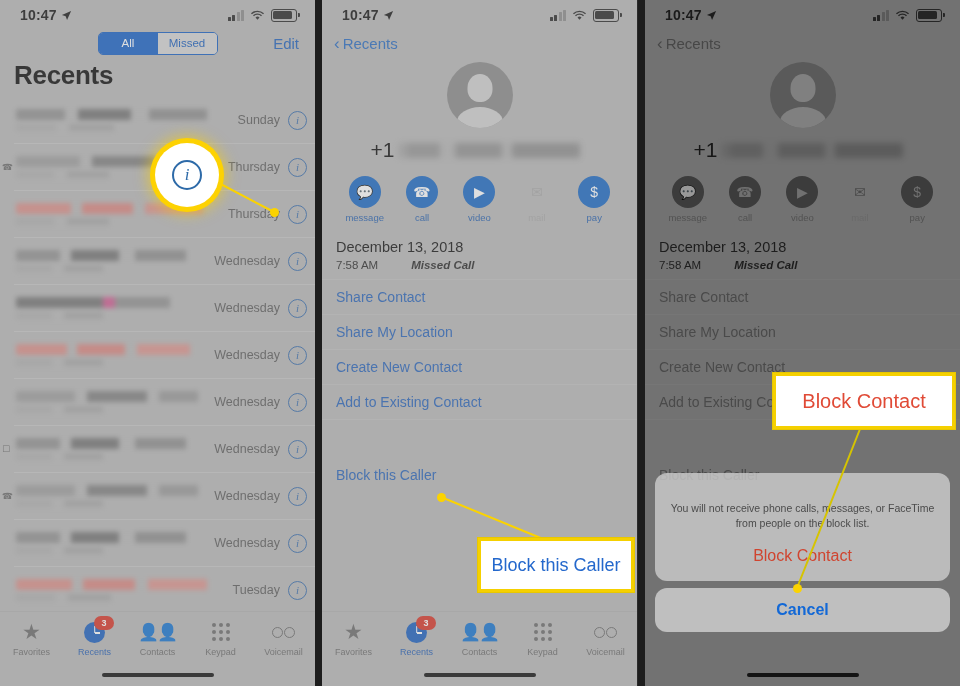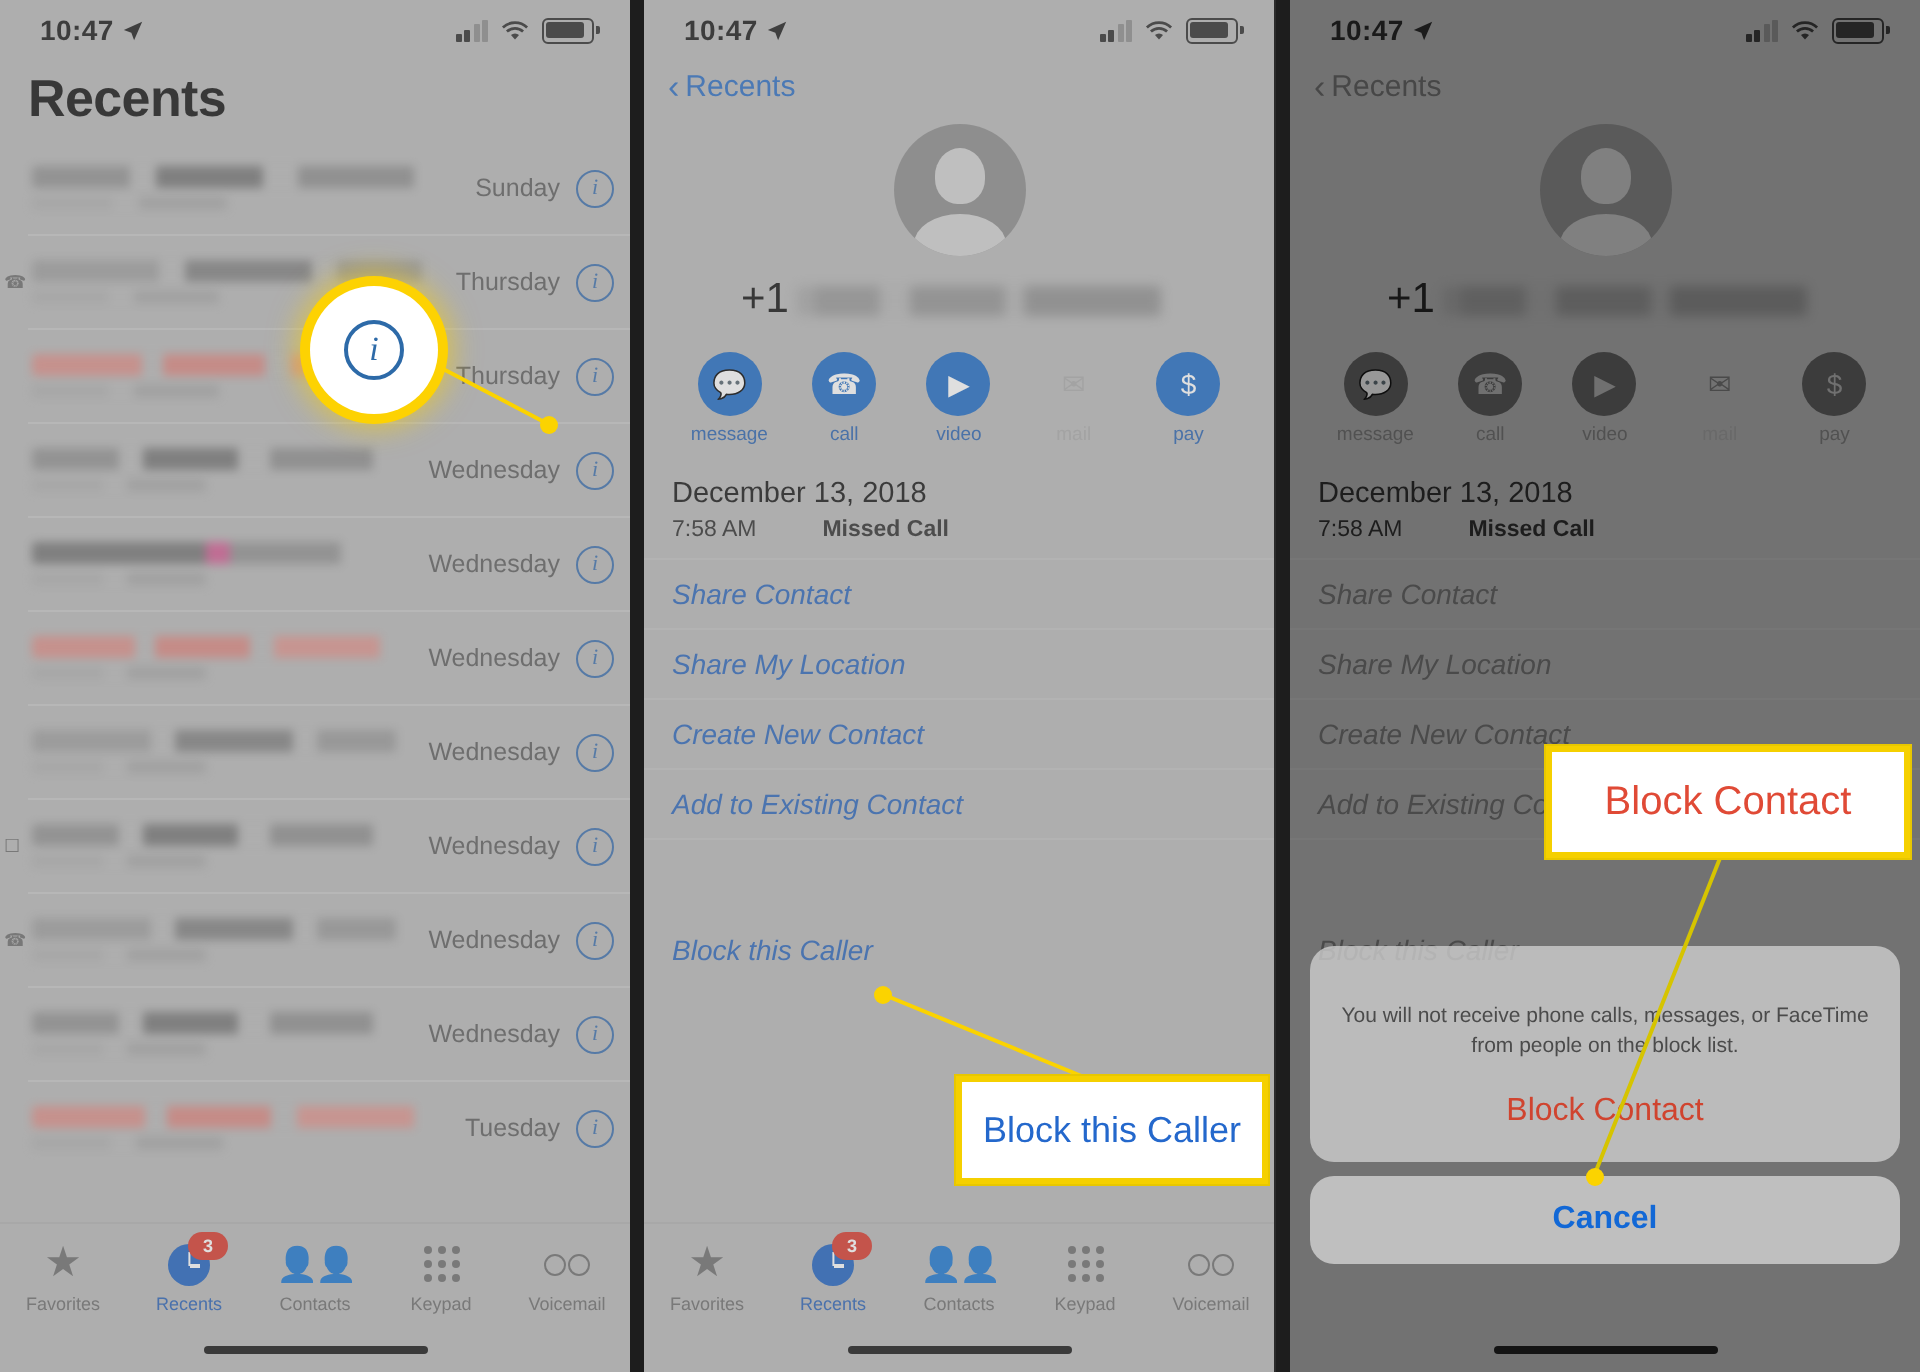--- a/index.html
+++ b/index.html
@@ -101,24 +101,24 @@
   .alab{font-size:9.5px;color:#2a63b0;}
   .action.disabled .abtn{background:transparent;border:none;color:#a9a9a9;}
   .action.disabled .alab{color:#a9a9a9;}
   .p3 .abtn{background:#555;color:#b5b5b5;}
   .p3 .alab{color:#7d7d7d;}
   .p3 .action.disabled .abtn{background:transparent;color:#6f6f6f;}
 
   .datewrap{padding:10px 0 8px 14px;border-bottom:1px solid #c1c1c1;}
   .dateline{font-size:14.5px;color:#151515;margin-bottom:4px;}
   .timeline{font-size:11.5px;color:#2d2d2d;display:flex;gap:33px;}
-  .timeline b{font-weight:bold;}
+  .timeline b{font-weight:bold;font-style:italic;}
   .p3 .dateline,.p3 .timeline{color:#1c1c1c;}
 
-  .menu{margin-top:0;font-style:italic;}
+  .menu{margin-top:0;}
   .mitem{height:34px;display:flex;align-items:center;padding-left:14px;font-size:14px;color:#2b66bb;border-bottom:1px solid #c1c1c1;}
   .p3 .mitem{color:#6f6f6f;}
   .mgap{height:38px;}
   .mblock{height:34px;display:flex;align-items:center;padding-left:14px;font-size:14px;color:#2b66bb;}
   .p3 .mblock{color:#6f6f6f;}
 
   
   .sheet{position:absolute;left:10px;right:10px;bottom:54px;z-index:45;}
   .sheetcard{background:rgba(205,205,205,.80);border-radius:12px;padding:28px 14px 4px;text-align:center;}
   .sheettext{font-size:10.5px;color:#4b4b4b;line-height:1.45;}
@@ -169,20 +169,27 @@
             <path d="M8 10.6 5.8 8.2a3.3 3.3 0 0 1 4.4 0z" fill="#2b2b2b"></path>
             <path d="M3.6 6.3a6.4 6.4 0 0 1 8.8 0" stroke="#2b2b2b" stroke-width="1.5" fill="none"></path>
             <path d="M1.4 4.1a9.6 9.6 0 0 1 13.2 0" stroke="#2b2b2b" stroke-width="1.5" fill="none"></path>
           </svg>
           <span class="batt">
               <i></i>
             </span>
         </div>
       </div>
 
+      <div class="navrow">
+        <div class="segmented">
+          <div class="seg on">All</div>
+          <div class="seg off">Missed</div>
+        </div>
+        <div class="edit">Edit</div>
+      </div>
 
       <div class="bigtitle">Recents</div>
 
       <div class="list">
         <div class="row">
           <span class="lefticon"></span>
           <div class="blurstack">
               <div class="bl g1"></div>
               <div class="bl2 gs"></div>
             </div>

